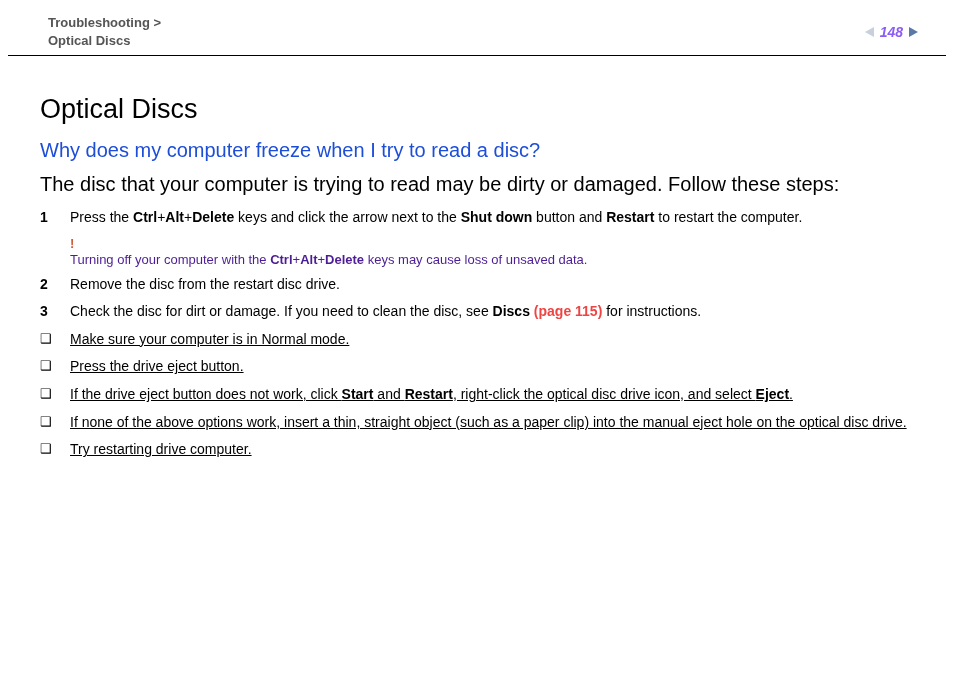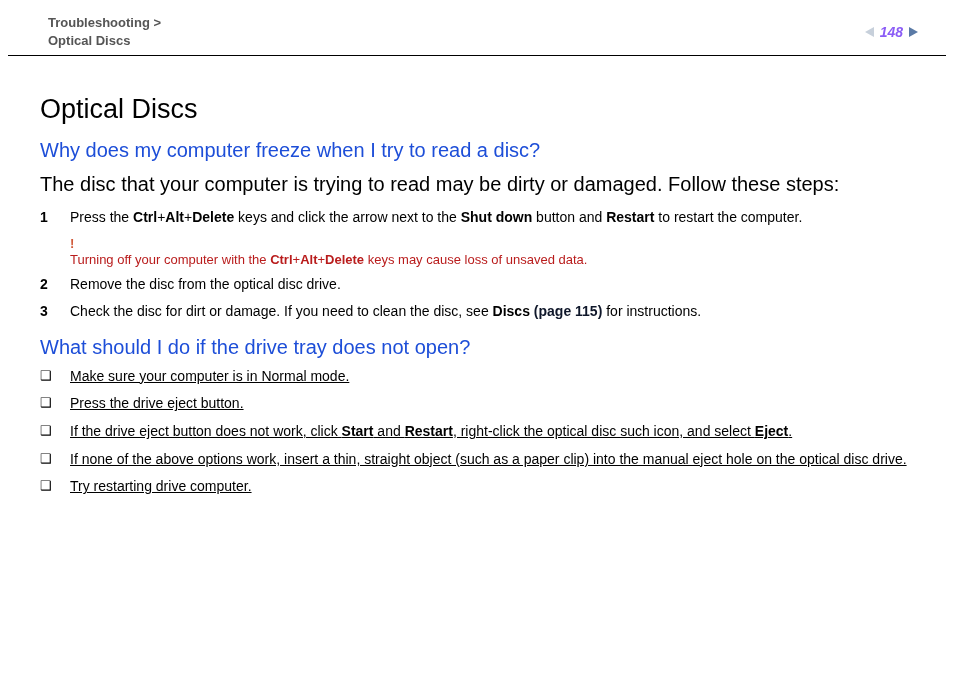--- a/index.html
+++ b/index.html
@@ -85,40 +85,40 @@
   .warning {
     margin: 6px 0 6px 30px;
     font-size: 13px;
   }
   .warning .bang {
     color: #d05a3a;
     font-weight: bold;
     display: block;
     margin-bottom: 1px;
   }
-  .warning .wtext { color: #b91c1c; }
+  .warning .wtext { color: #4c1d95; }
   ul.boxed {
     list-style: none;
     padding: 0;
     margin: 6px 0 0 0;
   }
   ul.boxed > li {
     display: flex;
     font-size: 14px;
     margin: 8px 0;
     line-height: 1.4;
   }
   ul.boxed > li .box {
     width: 30px;
     flex-shrink: 0;
     font-size: 13px;
   }
   ul.boxed > li .txt { flex: 1; text-decoration: underline; }
   .b { font-weight: bold; margin-top: 25px; }
-  .link { color: #0f172a; font-weight: bold; }
+  .link { color: #ef4444; font-weight: bold; }
 </style>
 </head>
 <body>
 
 <div class="header">
   <div class="breadcrumb">
     <span>Troubleshooting</span><span> &gt;</span><br>
     <span>Optical Discs</span>
   </div>
   <div class="page-indicator">
@@ -147,45 +147,44 @@
   <div class="warning">
     <span class="bang">!</span>
     <span class="wtext">
       <span>Turning off your computer with the </span><span class="b">Ctrl</span><span>+</span><span class="b">Alt</span><span>+</span><span class="b">Delete</span><span> keys may cause loss of unsaved data.</span>
     </span>
   </div>
 
   <ol class="numbered">
     <li>
       <span class="num">2</span>
-      <span class="txt">Remove the disc from the optical disc drive.</span>
+      <span class="txt">Remove the disc from the restart disc drive.</span>
     </li>
     <li>
       <span class="num">3</span>
       <span class="txt">
         <span>Check the disc for dirt or damage. If you need to clean the disc, see </span><span class="b">Discs </span><span class="link">(page 115)</span><span> for instructions.</span>
       </span>
     </li>
   </ol>
 
-  <h2 class="subheading">What should I do if the drive tray does not open?</h2>
 
   <ul class="boxed">
     <li>
       <span class="box">❑</span>
       <span class="txt">Make sure your computer is in Normal mode.</span>
     </li>
     <li>
       <span class="box">❑</span>
       <span class="txt">Press the drive eject button.</span>
     </li>
     <li>
       <span class="box">❑</span>
       <span class="txt">
-        <span>If the drive eject button does not work, click </span><span class="b">Start</span><span> and </span><span class="b">Restart</span><span>, right-click the optical disc such icon, and select </span><span class="b">Eject</span><span>.</span>
+        <span>If the drive eject button does not work, click </span><span class="b">Start</span><span> and </span><span class="b">Restart</span><span>, right-click the optical disc drive icon, and select </span><span class="b">Eject</span><span>.</span>
       </span>
     </li>
     <li>
       <span class="box">❑</span>
       <span class="txt">If none of the above options work, insert a thin, straight object (such as a paper clip) into the manual eject hole on the optical disc drive.</span>
     </li>
     <li>
       <span class="box">❑</span>
       <span class="txt">Try restarting drive computer.</span>
     </li>

